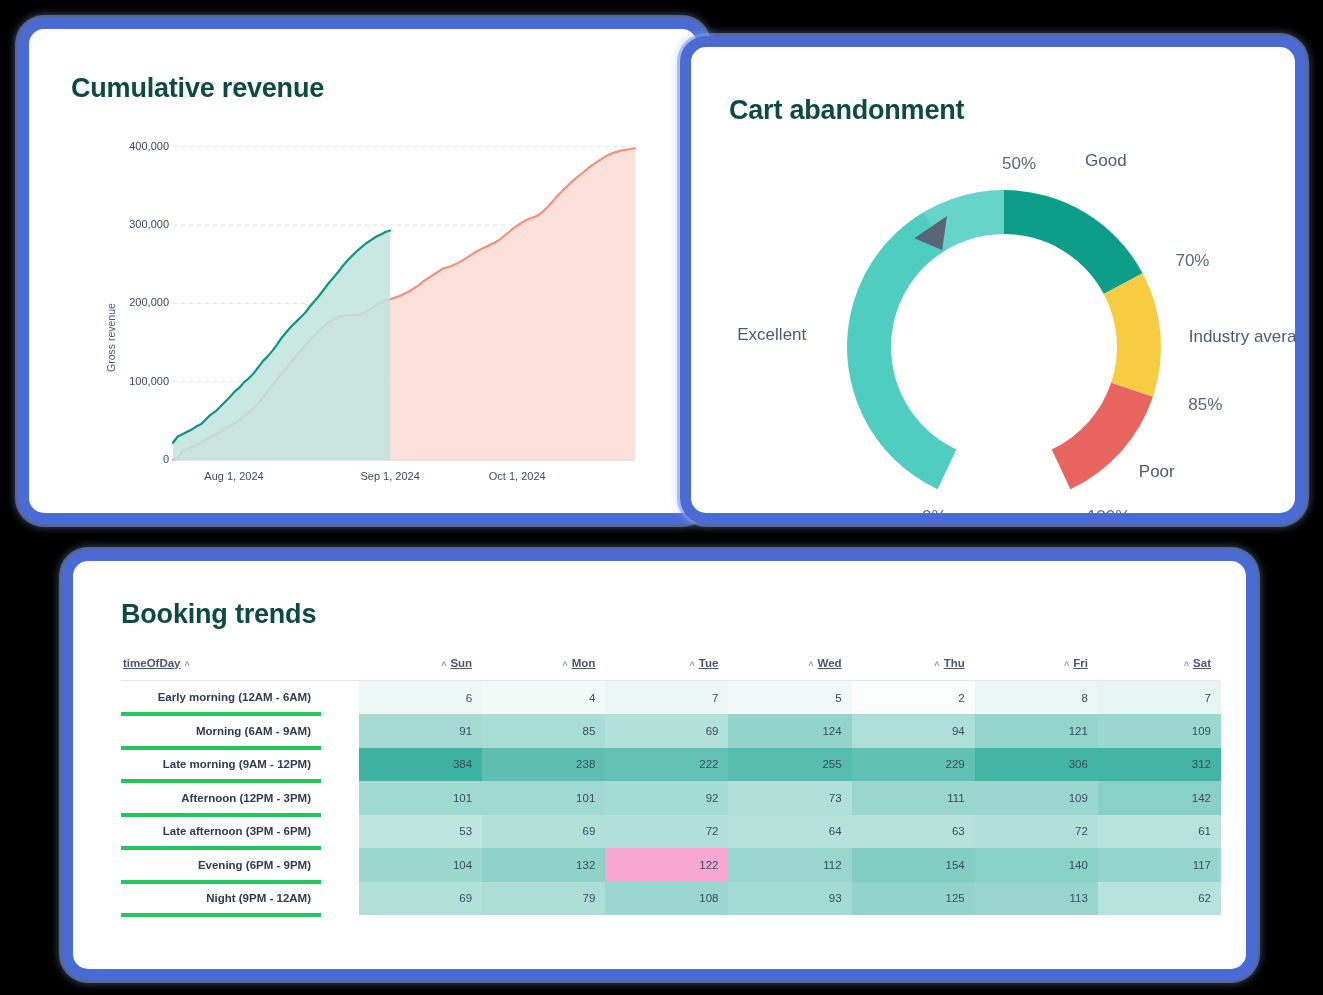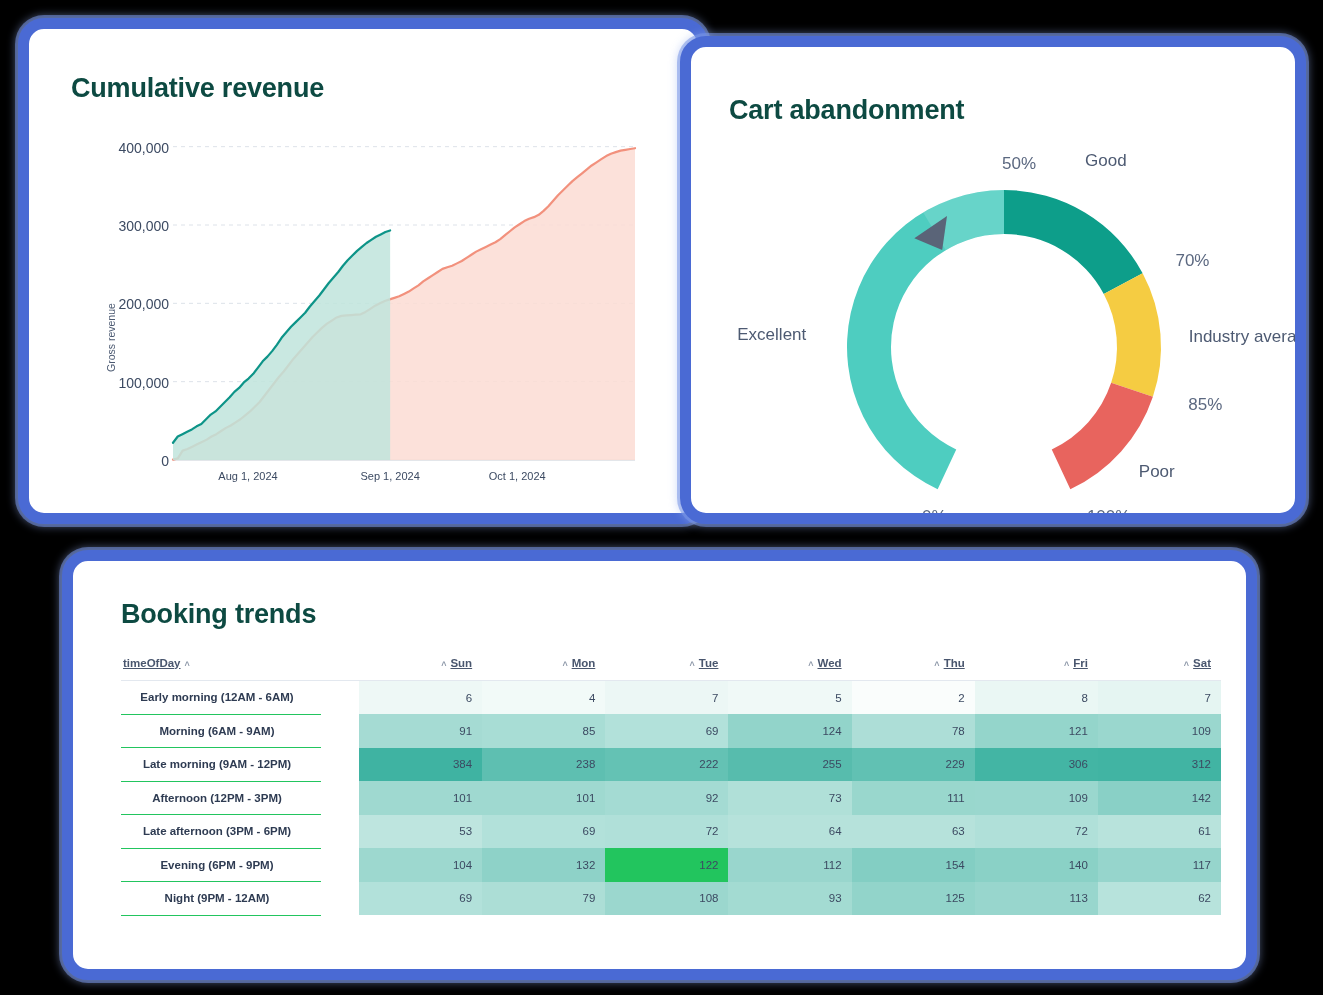--- a/index.html
+++ b/index.html
@@ -56,21 +56,21 @@
     transform: rotate(-90deg);
     transform-origin: left top;
     font-size: 10.5px;
     color: #4c5a72;
     white-space: nowrap;
   }
   .ytick {
     position: absolute;
     right: 0;
     text-align: right;
-    font-size: 14px;
+    font-size: 11px;
     color: #3c4a62;
     white-space: nowrap;
   }
   .ytick-wrap { position: absolute; left: 0; width: 116px; }
   .xtick {
     position: absolute;
     font-size: 11px;
     color: #3c4a62;
     text-align: center;
     white-space: nowrap;
@@ -133,25 +133,25 @@
     width: 200px;
   }
   table.heat td {
     font-size: 11.5px;
     color: #3c4a62;
     height: 33.5px;
     padding: 0 10px;
     text-align: right;
   }
   table.heat td.rowlabel {
-    text-align: center;
+    text-align: right;
     font-weight: 700;
     font-size: 11.5px;
     color: #2e3b52;
-    border-bottom: 1px solid #22c55e;
+    border-bottom: 4px solid #22c55e;
     background: #ffffff;
     padding-left: 2px;
   }
   table.heat th.col-label { padding-left: 2px; }
   .spacer-col { width: 38px; background: #ffffff !important; }
   .caret {
     display: inline-block;
     font-size: 9px;
     color: #8c97a8;
     vertical-align: middle;
@@ -181,21 +181,21 @@
             <span class="ytick">200,000</span>
           </div>
           <div class="ytick-wrap" style="top: 101px;">
             <span class="ytick">300,000</span>
           </div>
           <div class="ytick-wrap" style="top: 22.6667px;">
             <span class="ytick">400,000</span>
           </div>
         </div>
       <div id="revenue-xticks">
-          <div class="xtick" style="left: 140px; top: 353px; width: 110px;">Aug 1, 2024</div>
+          <div class="xtick" style="left: 126px; top: 353px; width: 110px;">Aug 1, 2024</div>
           <div class="xtick" style="left: 282.14px; top: 353px; width: 110px;">Sep 1, 2024</div>
           <div class="xtick" style="left: 409.19px; top: 353px; width: 110px;">Oct 1, 2024</div>
         </div>
 
       <svg id="revenue-svg" width="590" height="395" viewBox="0 0 590 395" style="position:absolute;left:0;top:0;">
           <line x1="120" x2="582" y1="343" y2="343" stroke="#c8cdd6" stroke-width="1"></line>
           <line x1="120" x2="582" y1="264.6666666666667" y2="264.6666666666667" stroke="#dde2e9" stroke-width="1" stroke-dasharray="4 4"></line>
           <line x1="120" x2="582" y1="186.33333333333334" y2="186.33333333333334" stroke="#dde2e9" stroke-width="1" stroke-dasharray="4 4"></line>
           <line x1="120" x2="582" y1="108" y2="108" stroke="#dde2e9" stroke-width="1" stroke-dasharray="4 4"></line>
           <line x1="120" x2="582" y1="29.666666666666686" y2="29.666666666666686" stroke="#dde2e9" stroke-width="1" stroke-dasharray="4 4"></line>
@@ -263,21 +263,21 @@
               <td style="background: rgb(234, 247, 244);">8</td>
               <td style="background: rgb(229, 245, 242);">7</td>
             </tr>
             <tr>
               <td class="rowlabel">Morning (6AM - 9AM)</td>
               <td class="spacer-col"></td>
               <td style="background: rgb(165, 219, 211);">91</td>
               <td style="background: rgb(168, 221, 213);">85</td>
               <td style="background: rgb(178, 225, 218);">69</td>
               <td style="background: rgb(146, 212, 202);">124</td>
-              <td style="background: rgb(173, 222, 215);">78</td>
+              <td style="background: rgb(173, 222, 215);">94</td>
               <td style="background: rgb(148, 213, 203);">121</td>
               <td style="background: rgb(154, 215, 206);">109</td>
             </tr>
             <tr>
               <td class="rowlabel">Late morning (9AM - 12PM)</td>
               <td class="spacer-col"></td>
               <td style="background: rgb(63, 179, 162);">384</td>
               <td style="background: rgb(94, 191, 177);">238</td>
               <td style="background: rgb(100, 194, 180);">222</td>
               <td style="background: rgb(87, 188, 173);">255</td>
@@ -305,21 +305,21 @@
               <td style="background: rgb(182, 226, 219);">64</td>
               <td style="background: rgb(182, 226, 219);">63</td>
               <td style="background: rgb(176, 224, 217);">72</td>
               <td style="background: rgb(184, 227, 220);">61</td>
             </tr>
             <tr>
               <td class="rowlabel">Evening (6PM - 9PM)</td>
               <td class="spacer-col"></td>
               <td style="background: rgb(157, 216, 207);">104</td>
               <td style="background: rgb(142, 210, 200);">132</td>
-              <td style="background: #22c55e;">122</td>
+              <td style="background: #f9a8d4;">122</td>
               <td style="background: rgb(153, 214, 205);">112</td>
               <td style="background: rgb(131, 206, 195);">154</td>
               <td style="background: rgb(138, 209, 198);">140</td>
               <td style="background: rgb(150, 213, 204);">117</td>
             </tr>
             <tr>
               <td class="rowlabel">Night (9PM - 12AM)</td>
               <td class="spacer-col"></td>
               <td style="background: rgb(178, 225, 218);">69</td>
               <td style="background: rgb(172, 222, 214);">79</td>

